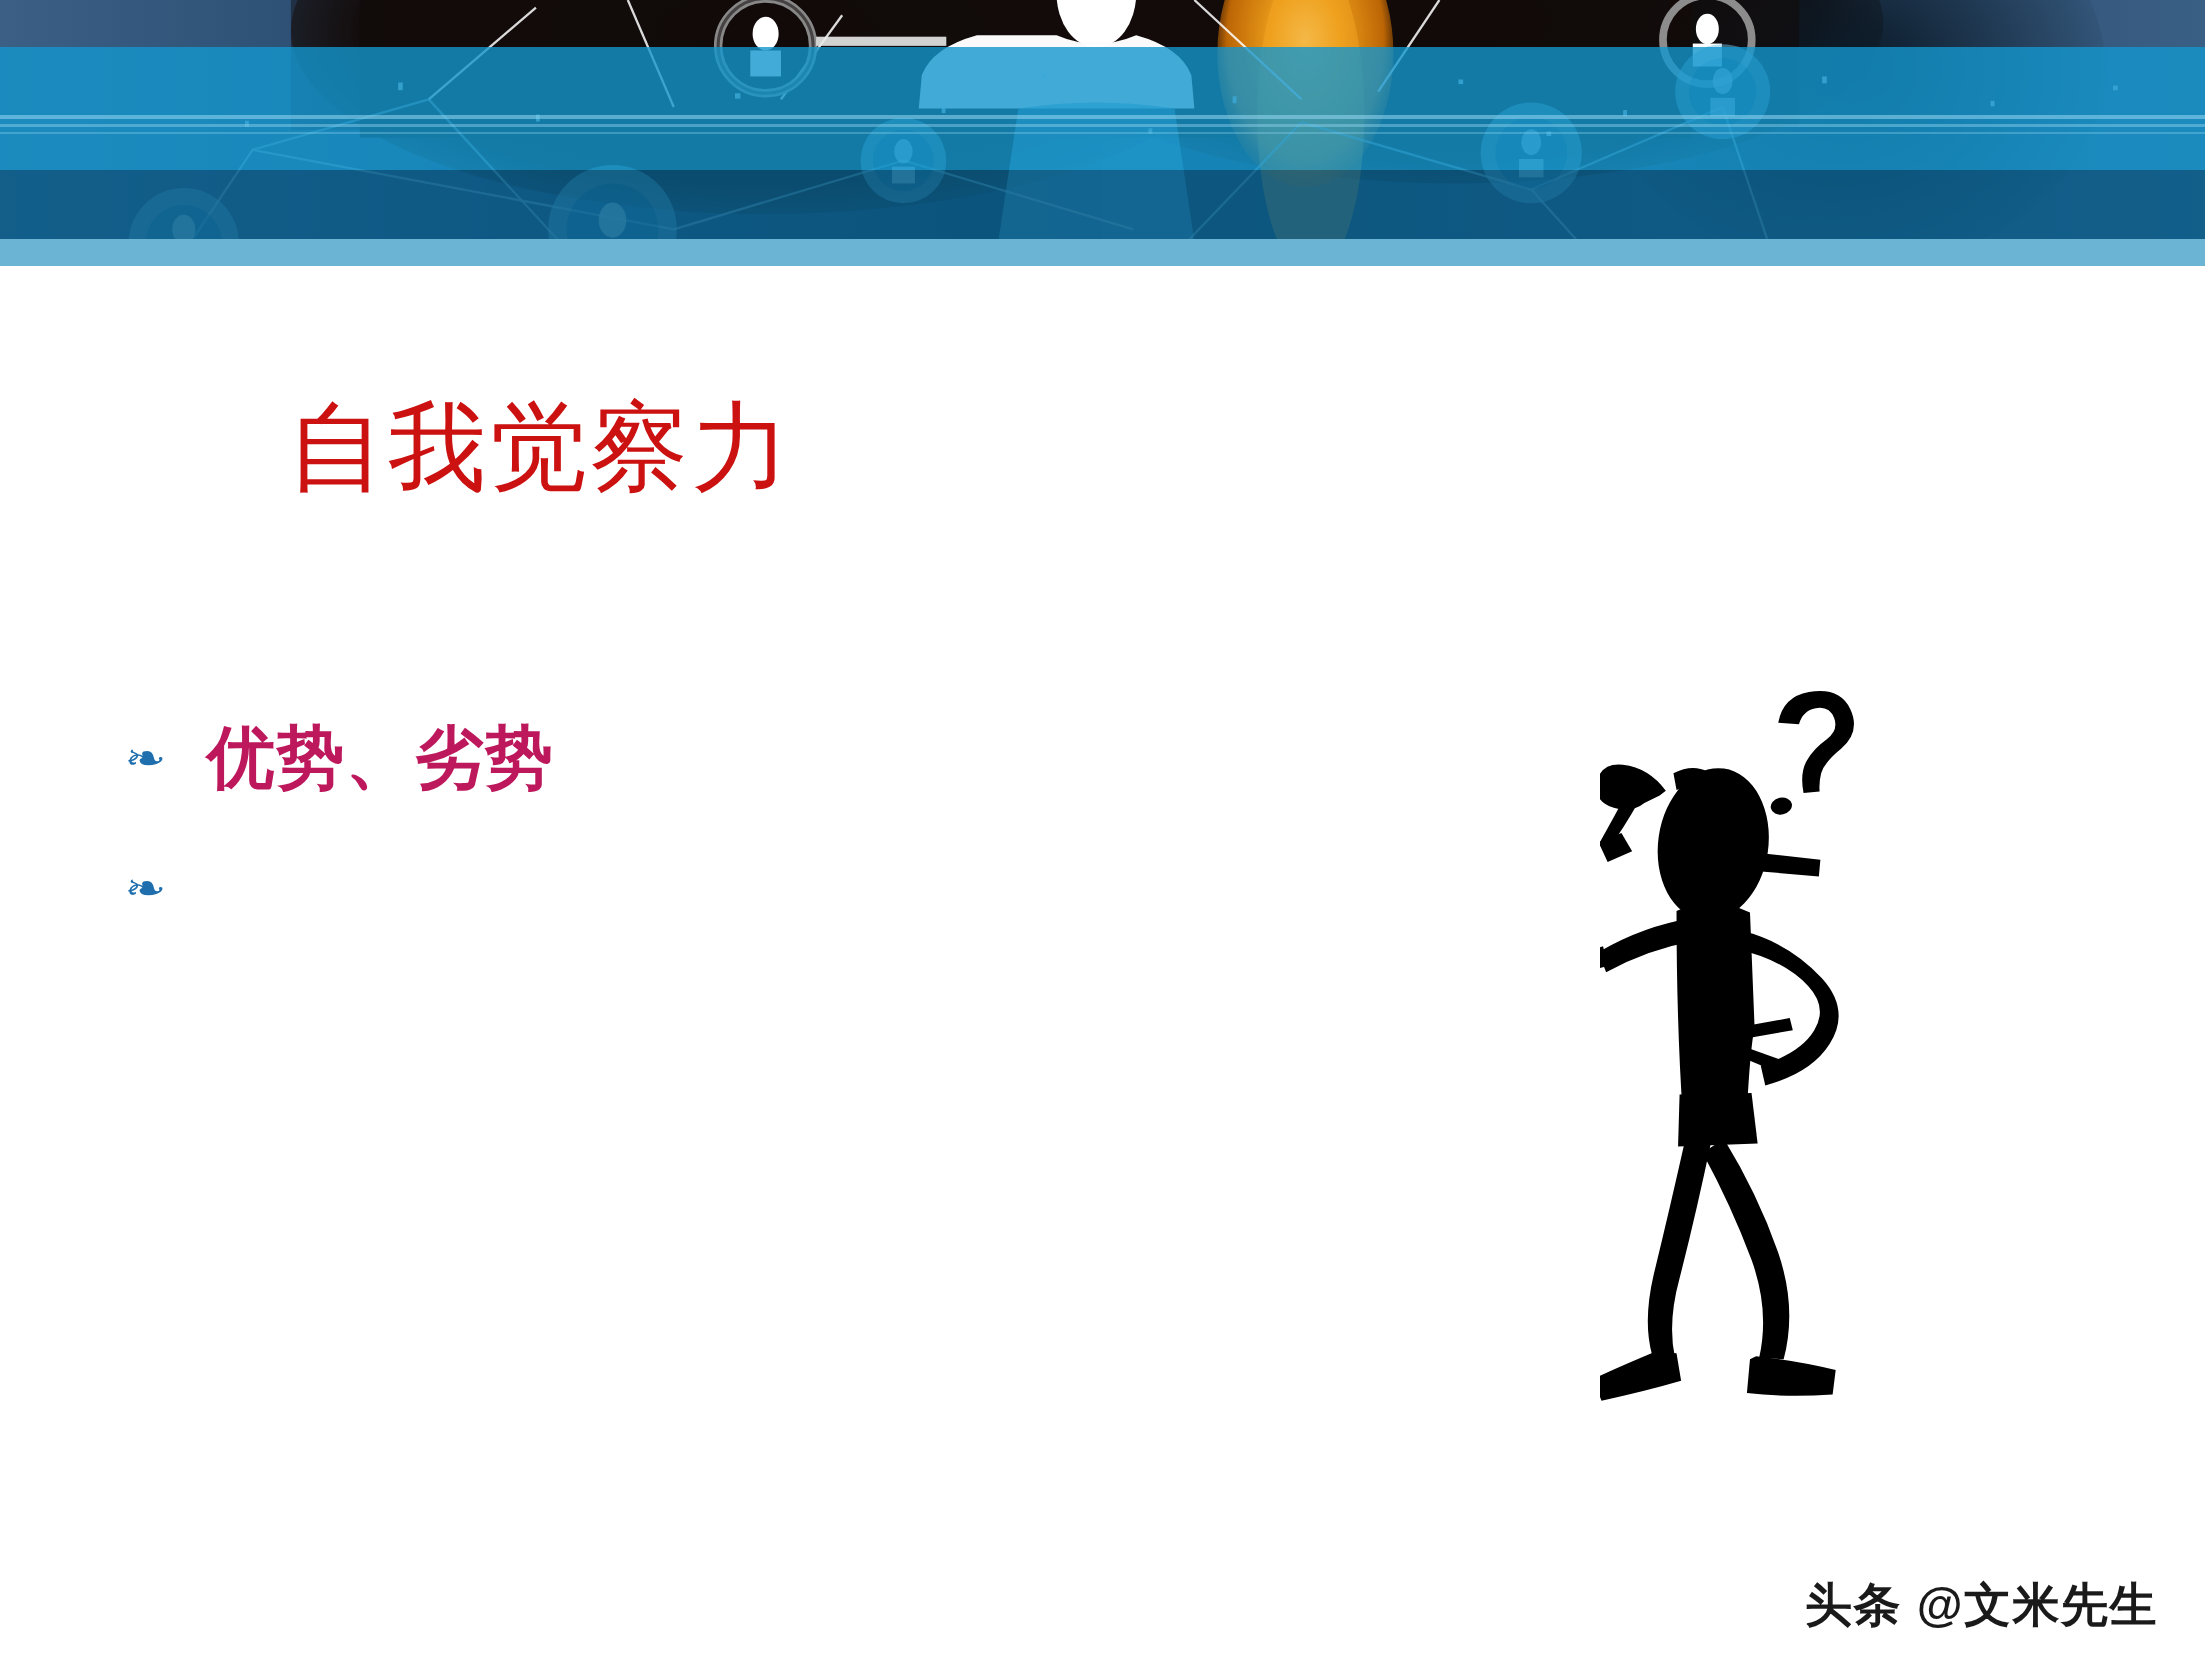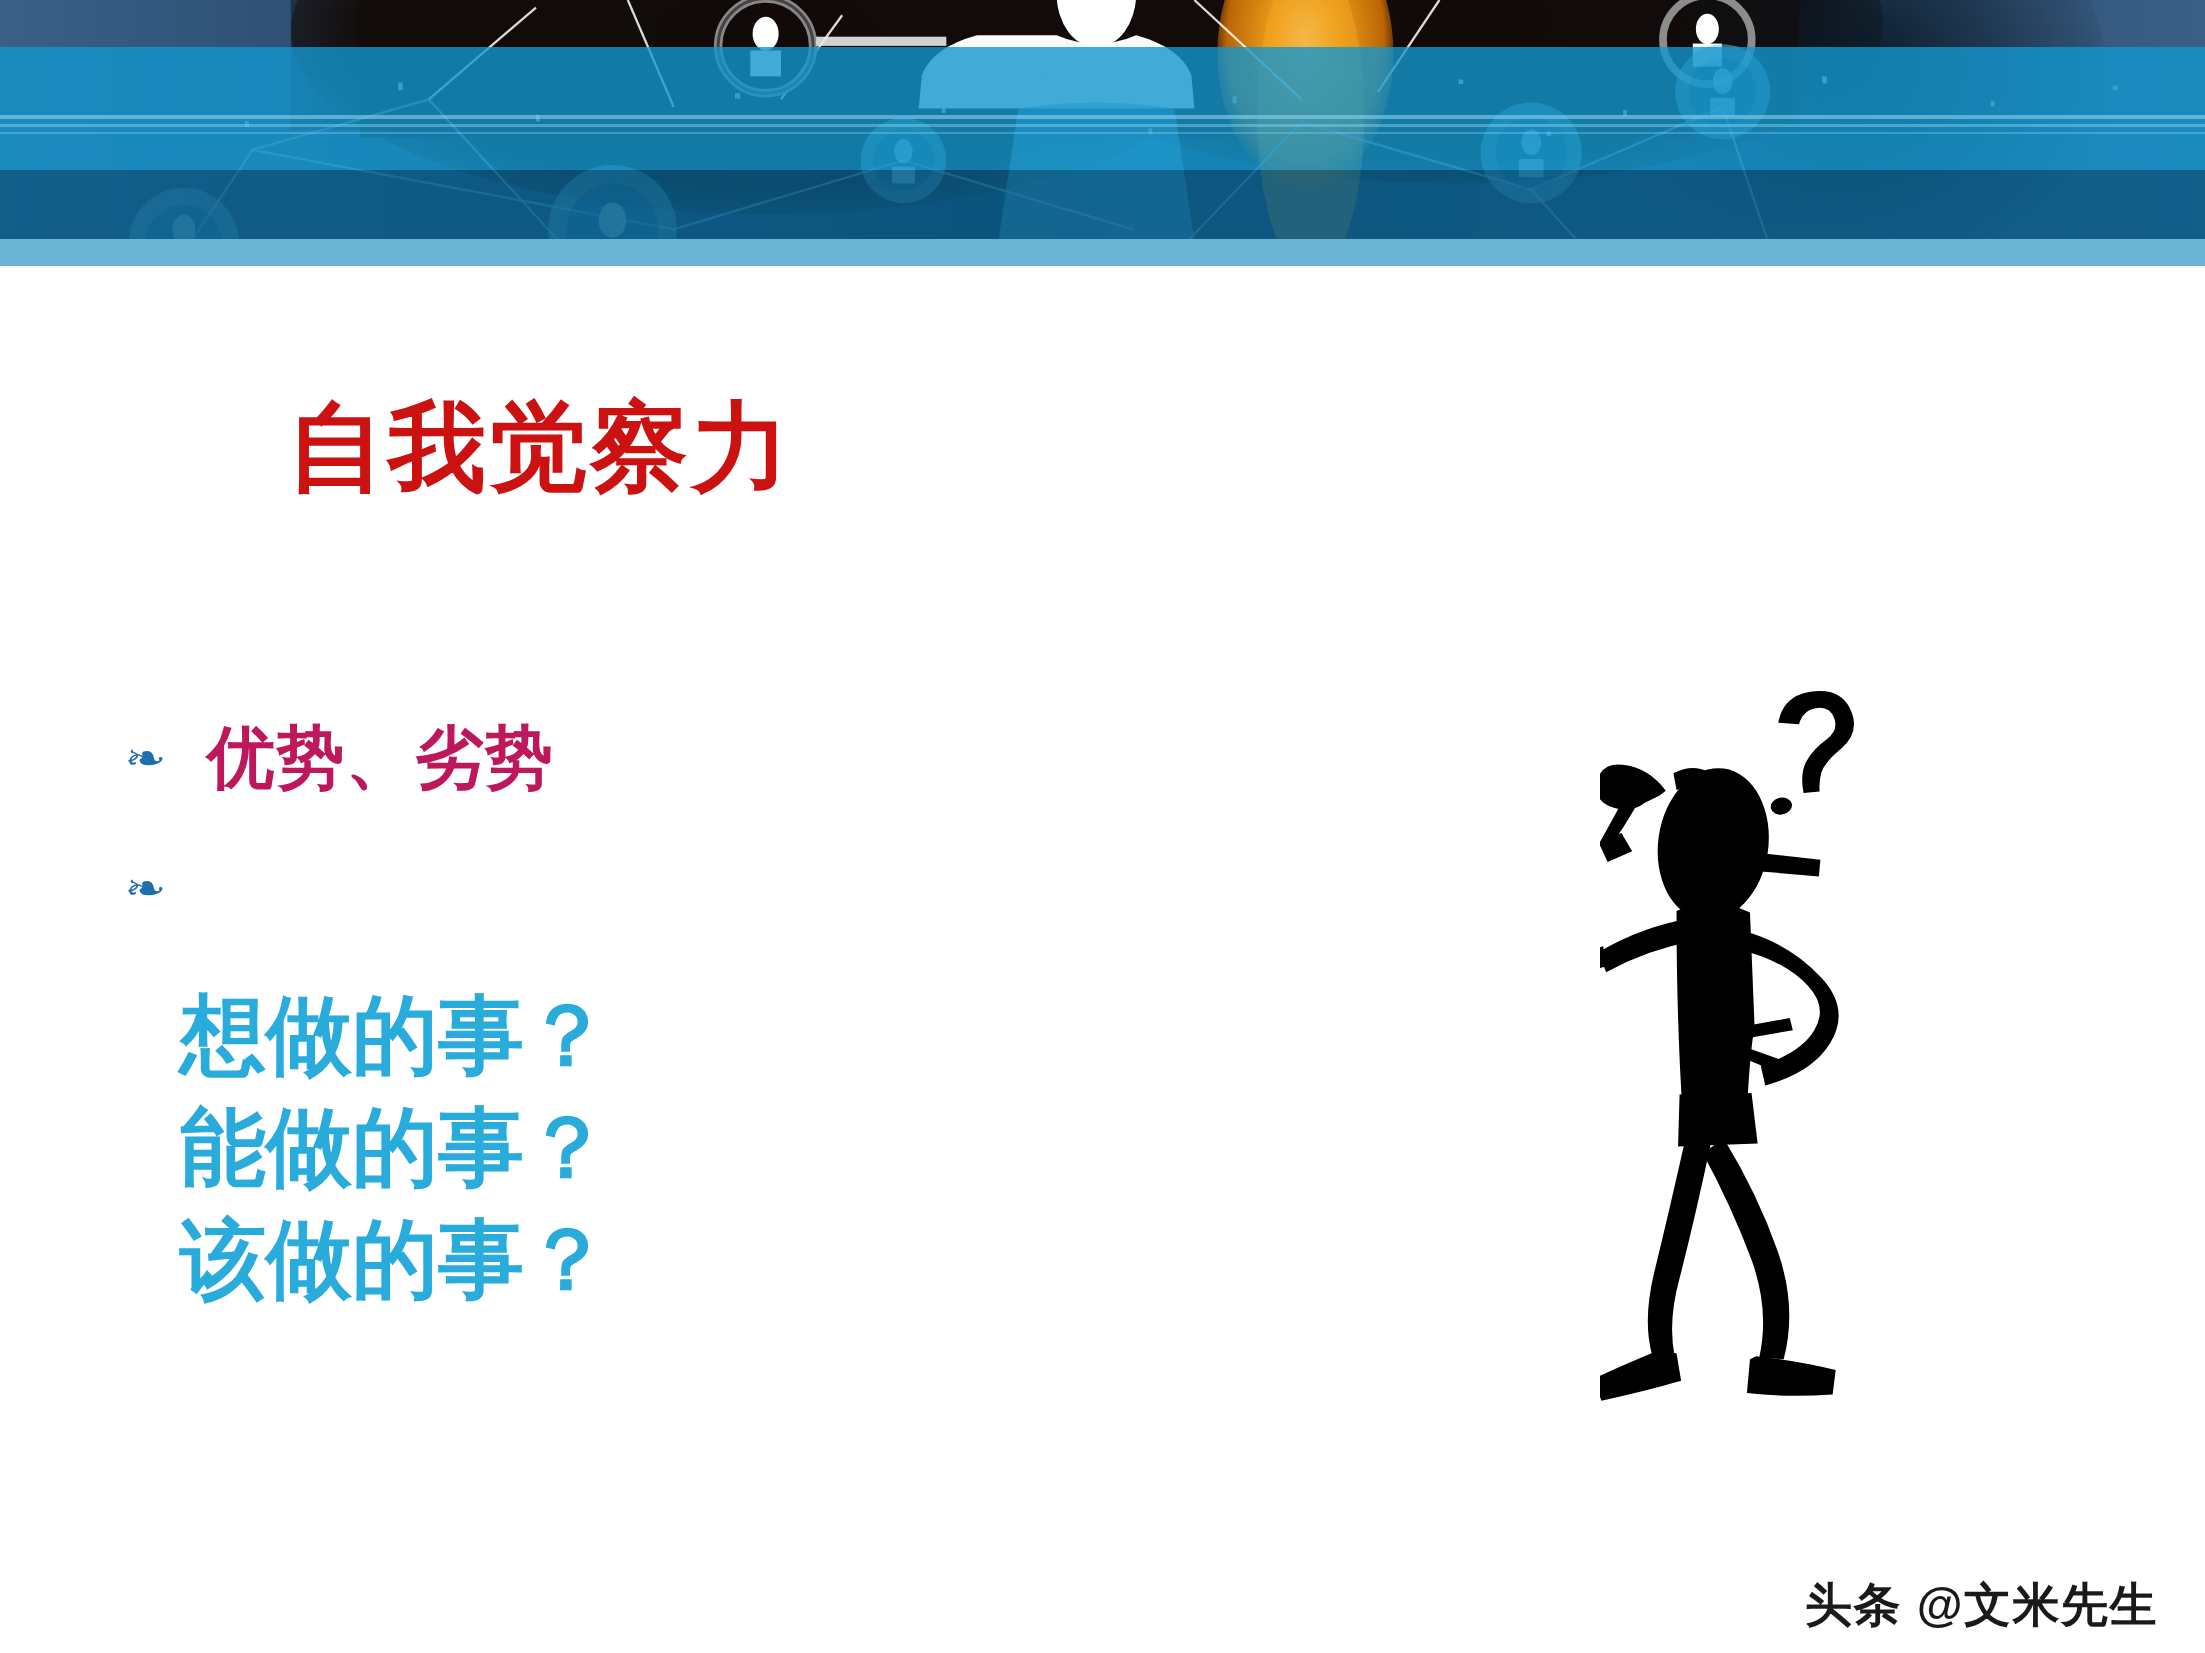--- a/index.html
+++ b/index.html
@@ -65,21 +65,21 @@
     background: rgba(150,215,240,0.55);
     pointer-events: none;
   }
 
   
   .title {
     position: absolute;
     left: 287px;
     top: 394px;
     font-size: 98px;
-    font-weight: bold;
+    font-weight: normal;
     color: #cc1111;
     letter-spacing: 3.1px;
     line-height: 1.1;
     white-space: nowrap;
   }
 
   
   .bullets {
     position: absolute;
     left: 115px;
@@ -295,25 +295,20 @@
     <div class="bullet-row">
       <span class="bullet-mark">❧</span>
       <span class="bullet-text">优势、劣势</span>
     </div>
 
     <div class="bullet-row">
       <span class="bullet-mark">❧</span>
     </div>
   </div>
 
-  <div class="questions">
-    <div class="q-line">想做的事？</div>
-    <div class="q-line">能做的事？</div>
-    <div class="q-line">该做的事？</div>
-  </div>
 
   <div class="figure">
     <svg viewBox="0 0 460 1010" xmlns="http://www.w3.org/2000/svg">
       <g fill="#000000">
 
         <path d="M233 74
                  q6 -34 40 -40
                  q40 -7 54 22
                  q14 30 -12 52
                  q-22 18 -26 32

